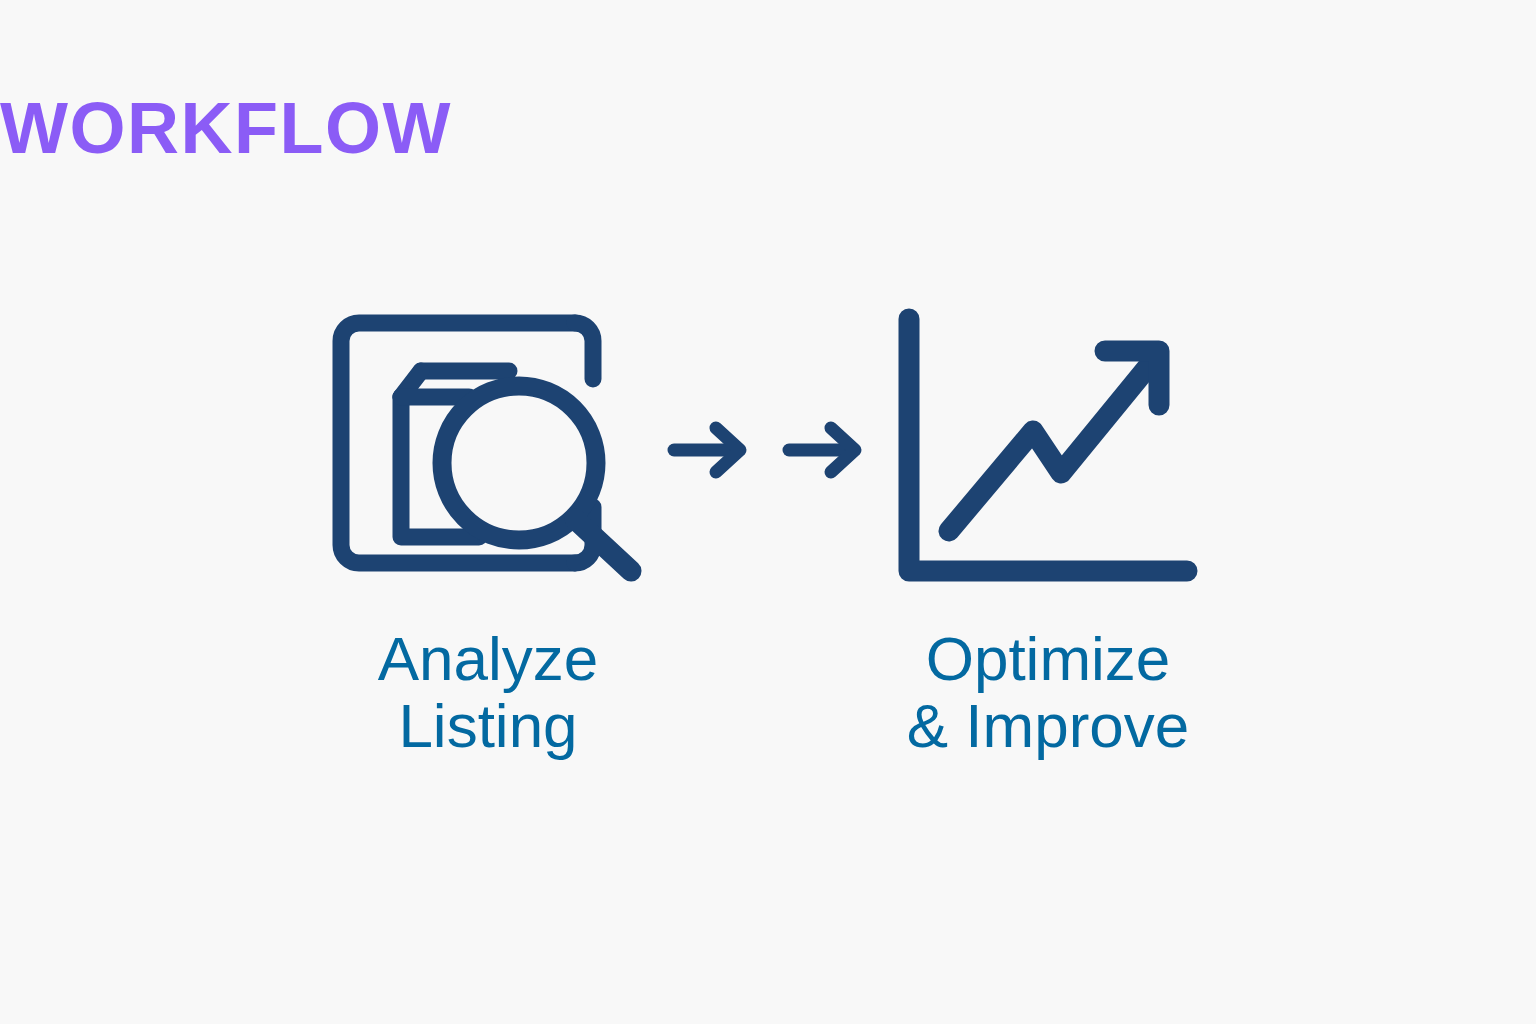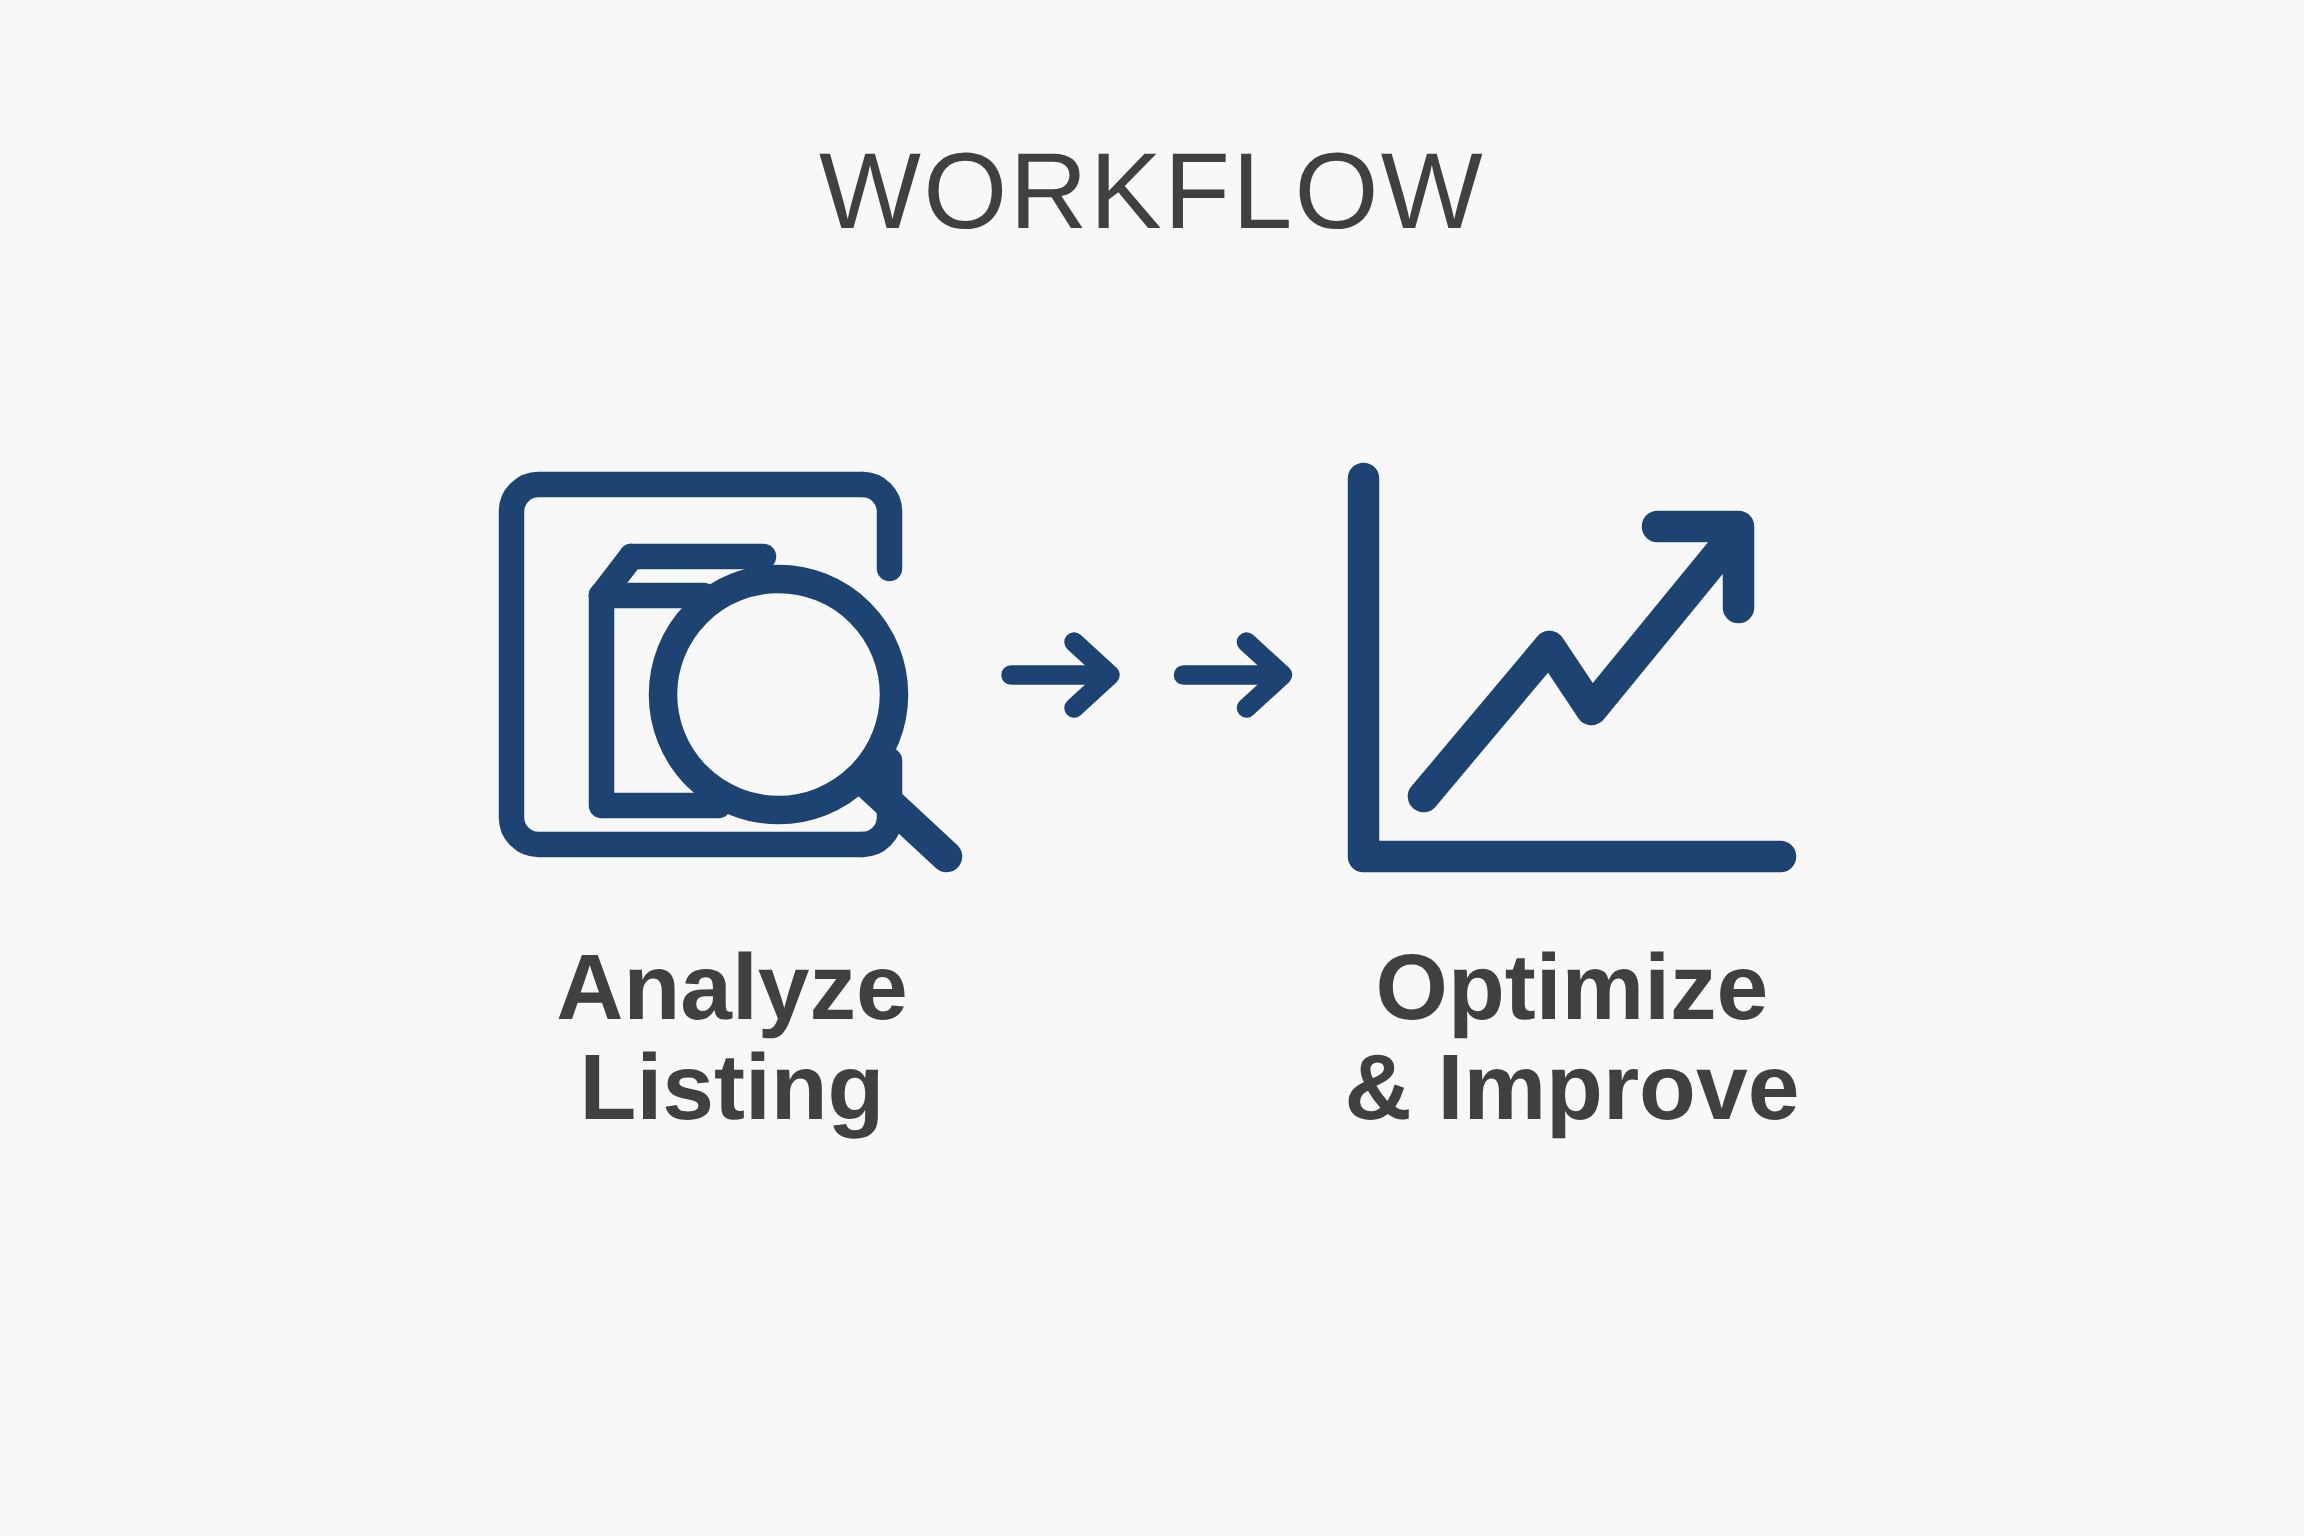--- a/index.html
+++ b/index.html
@@ -10,25 +10,24 @@
     overflow:hidden;
   }
   .canvas {
     position:relative;
     width:1536px; height:1024px;
     background:#f8f8f8;
   }
   .title {
     position:absolute;
     top:92px; left:0; width:1536px;
-    text-align:center;
     font-size:72px;
-    font-weight:normal;
+    font-weight:bold;
     letter-spacing:1.5px;
-    color:#404040;
+    color:#8b5cf6;
     line-height:1;
   }
   .steps {
     position:absolute;
     top:300px; left:0; width:1536px;
     display:flex;
     flex-direction:row;
     align-items:flex-start;
     justify-content:center;
   }
@@ -42,22 +41,22 @@
     height:300px;
     width:330px;
     display:flex;
     align-items:center;
     justify-content:center;
   }
   .step-label {
     margin-top:26px;
     text-align:center;
     font-size:62px;
-    font-weight:bold;
-    color:#404040;
+    font-weight:normal;
+    color:#0369a1;
     line-height:1.08;
     white-space:pre-line;
   }
   .connector {
     width:115px;
     height:300px;
     display:flex;
     align-items:center;
     justify-content:center;
     flex:0 0 auto;

